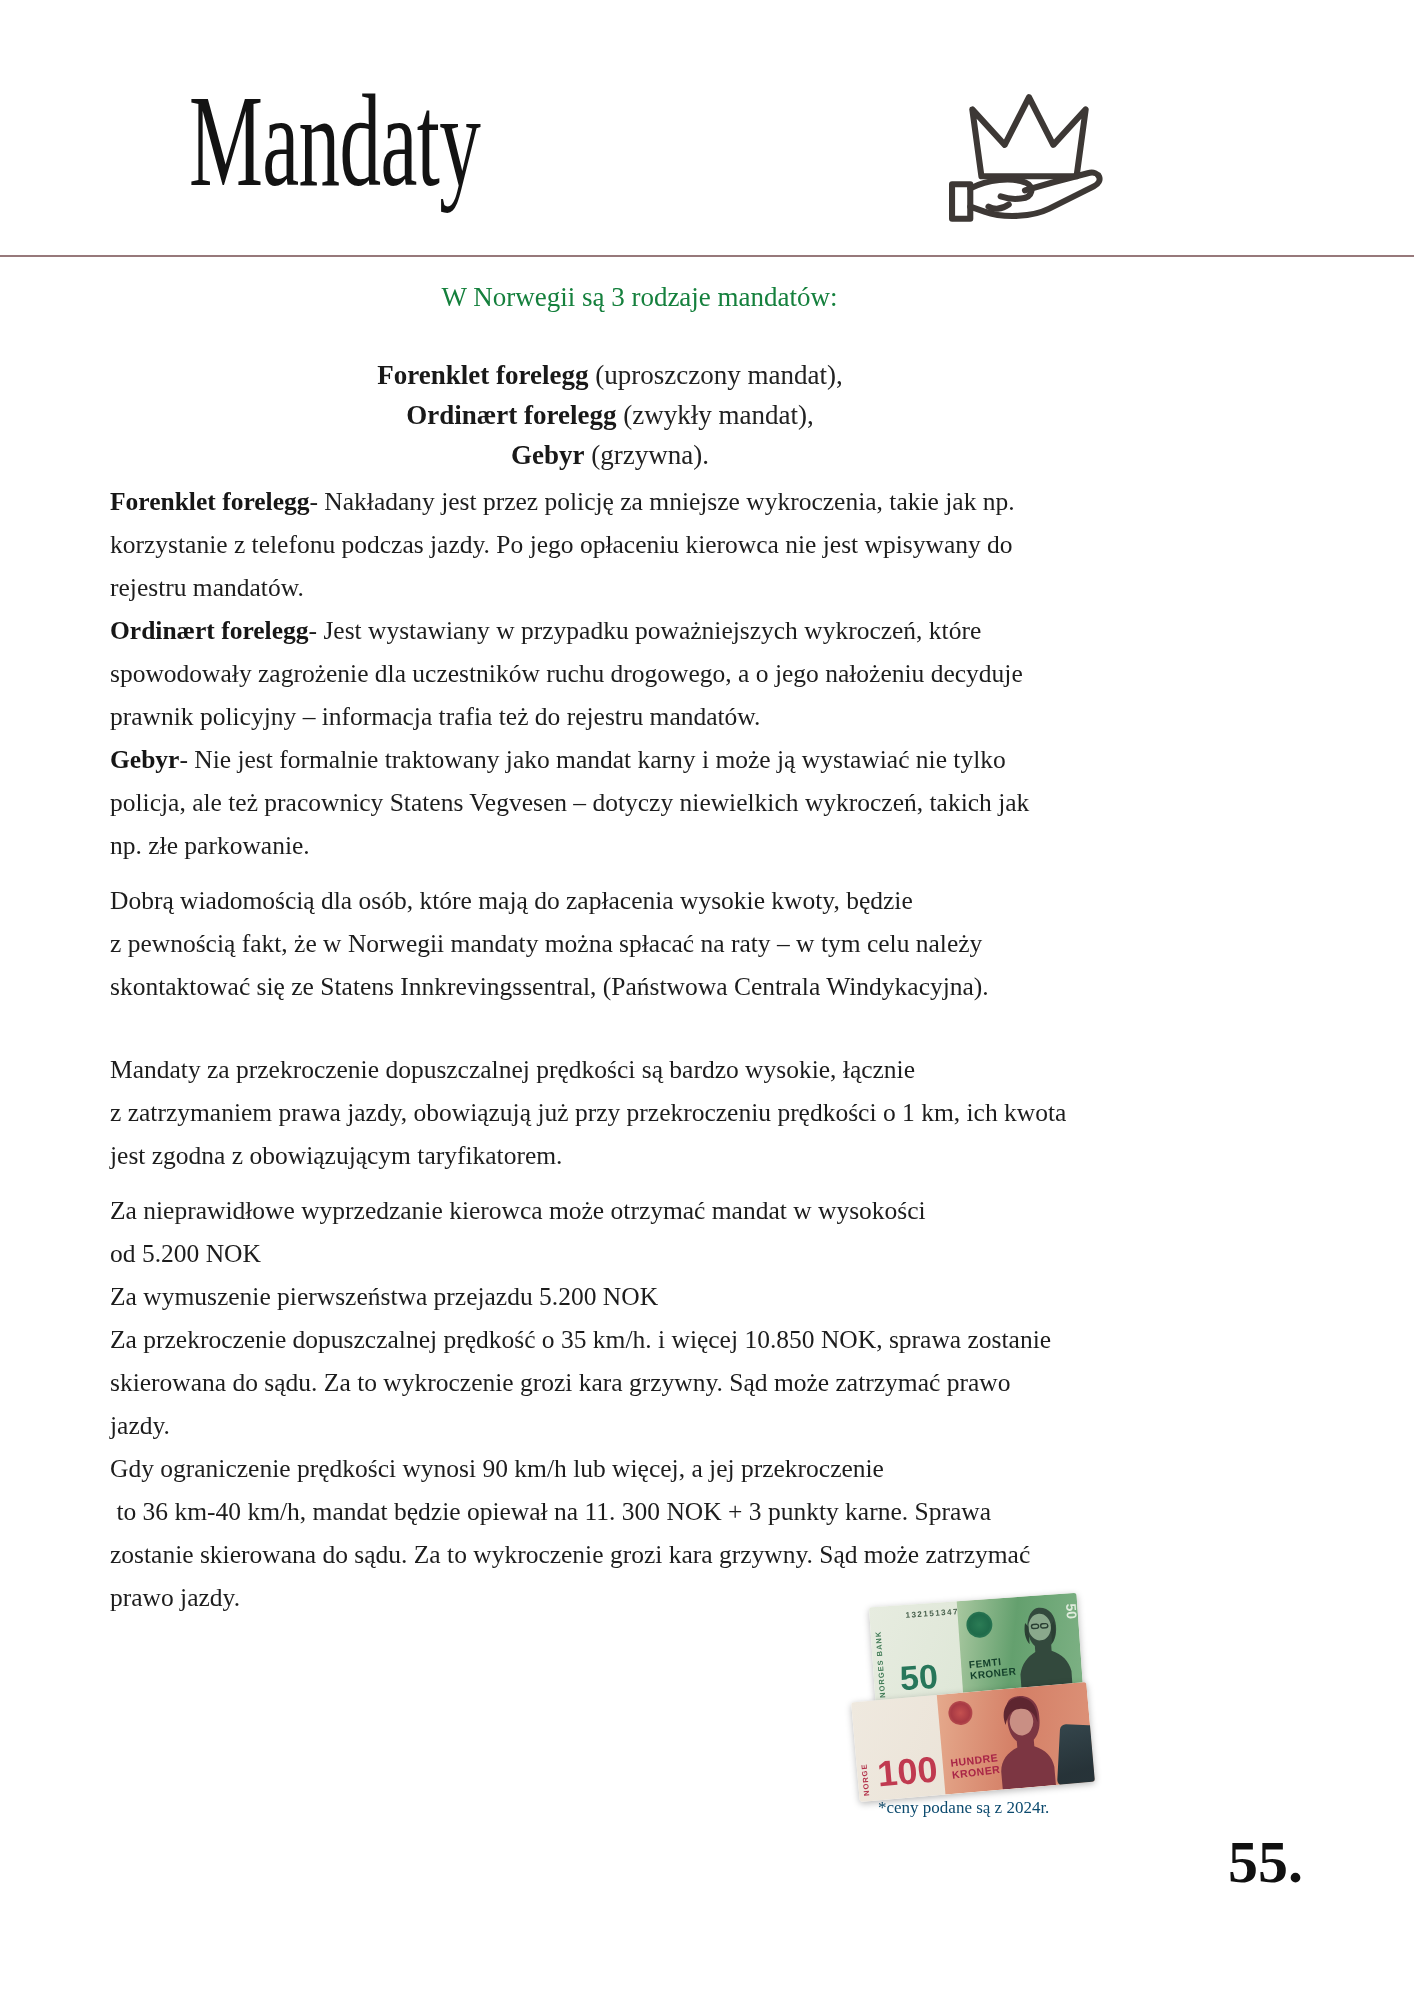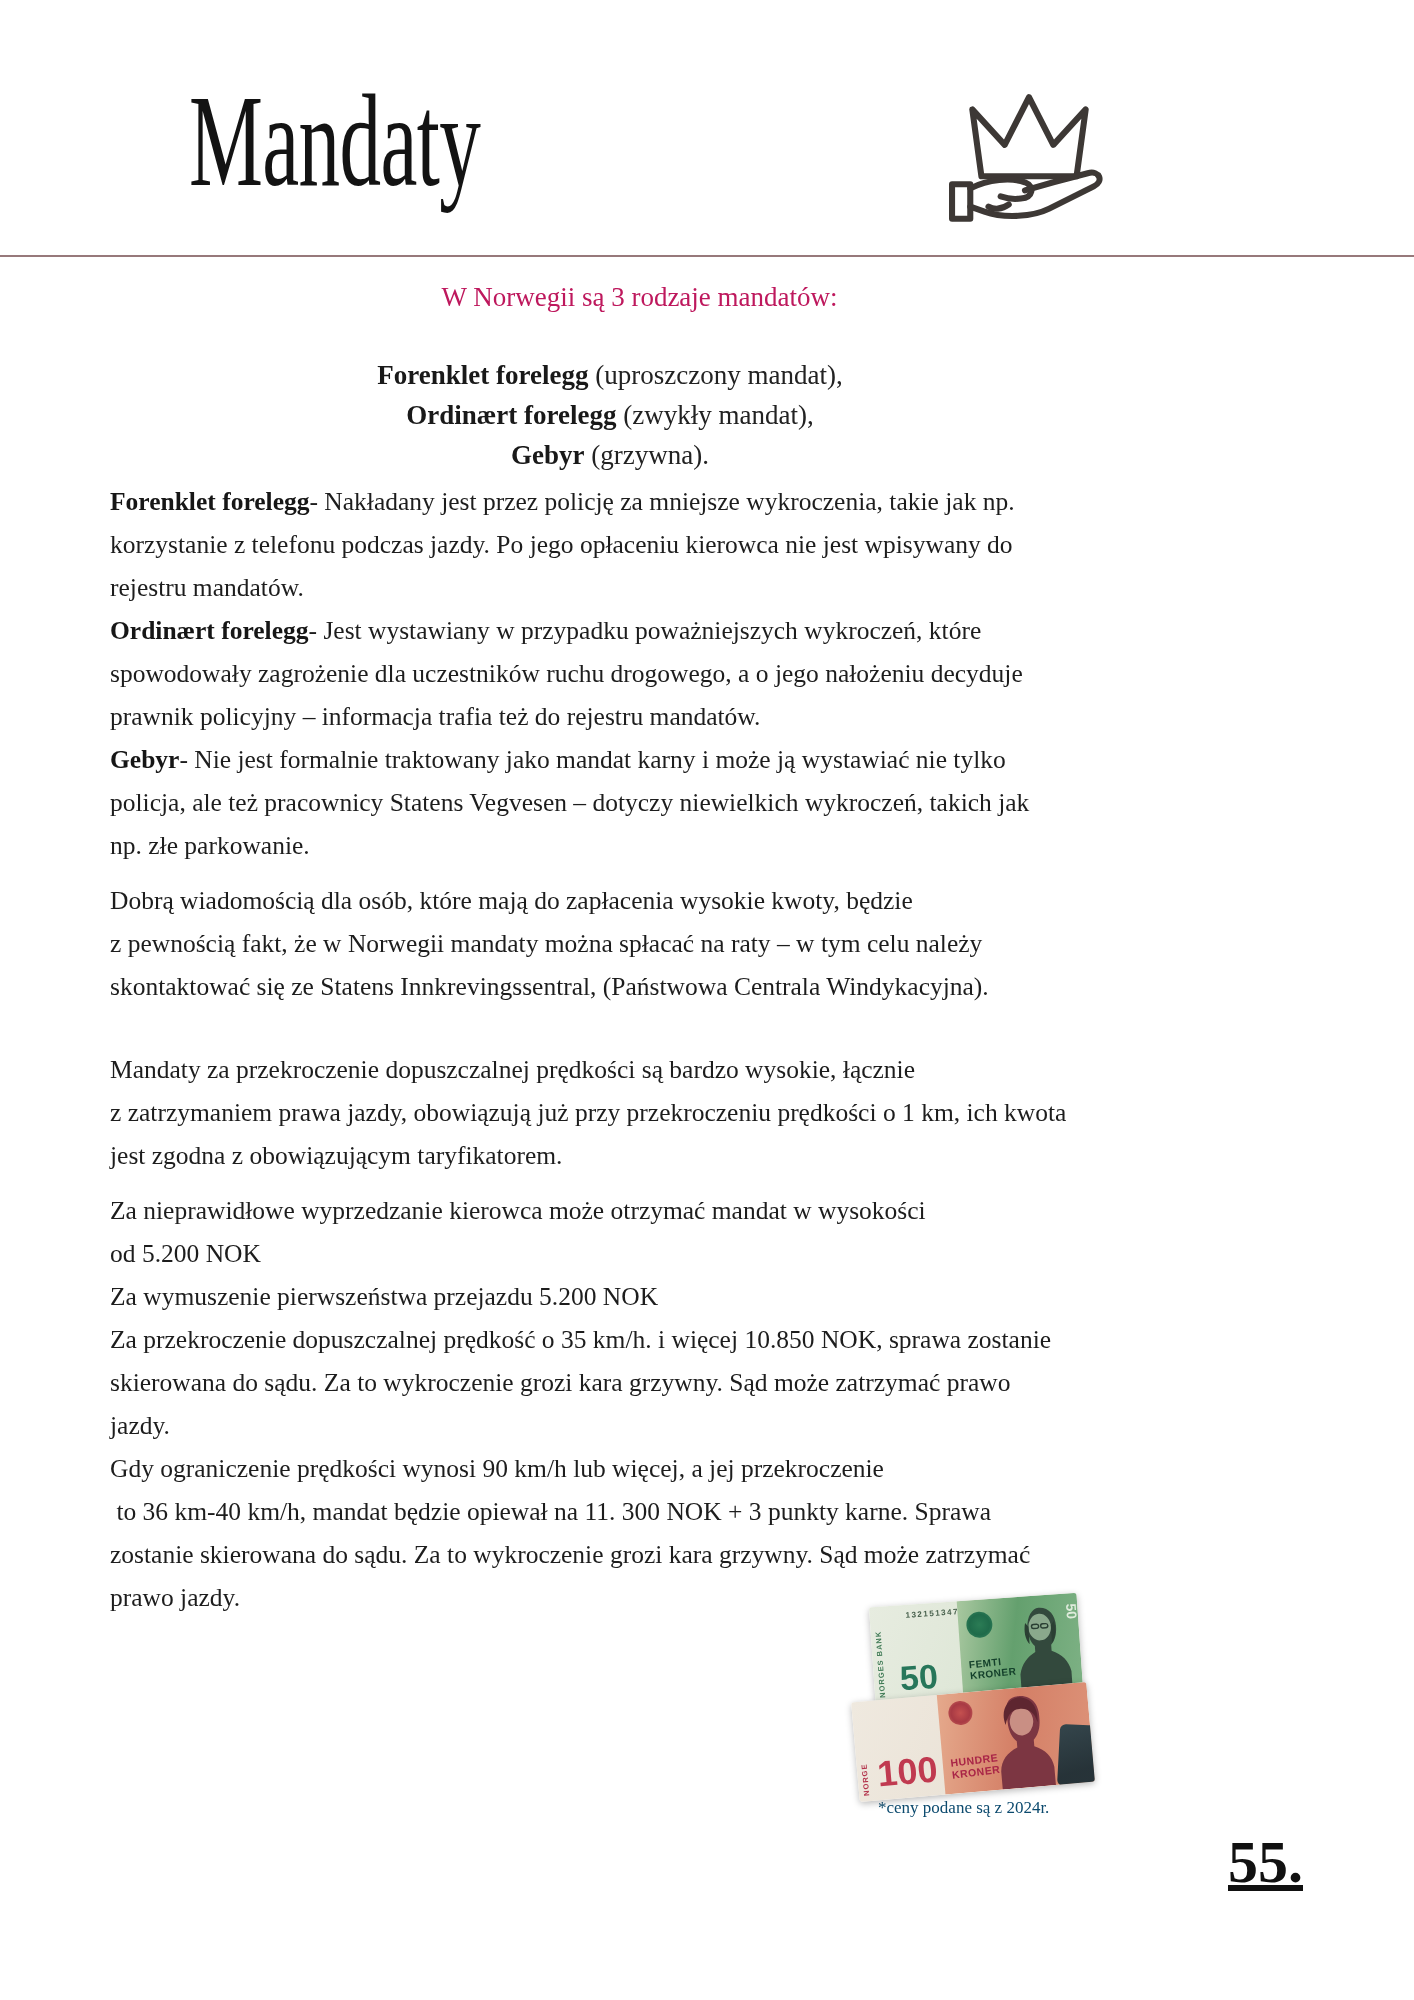--- a/index.html
+++ b/index.html
@@ -18,21 +18,21 @@
     position:absolute;left:189px;top:75px;
     font-size:132px;line-height:1;font-weight:400;color:#131313;
     transform:scaleX(.63);transform-origin:left top;
     white-space:nowrap;letter-spacing:-1px;
   }
   .header-icon{position:absolute;left:948px;top:76px;width:162px;height:164px;}
   .divider{position:absolute;left:0;top:255px;width:1414px;height:2px;background:#97797b;}
   
   .intro-heading{
     position:absolute;left:0;top:282px;width:1279px;
-    text-align:center;font-size:27px;color:#be185d;
+    text-align:center;font-size:27px;color:#15803d;
   }
   .types{
     position:absolute;left:0;top:355px;width:1220px;
     text-align:center;font-size:27px;line-height:40px;color:#222;
   }
   .type-name{font-weight:700;color:#191919;}
   
   .body-col{
     position:absolute;left:110px;top:480px;width:1180px;
     font-size:25.5px;line-height:43px;color:#1d1d1d;
@@ -94,21 +94,21 @@
     background:linear-gradient(160deg,#2c424a,#1d2e35 70%);
     border-radius:6px;transform:rotate(8deg);opacity:.95;
   }
   .fig-caption{
     position:absolute;left:878px;top:1798px;
     font-size:17px;color:#0c4a6e;
   }
   
   .page-number{
     position:absolute;left:1228px;top:1832px;
-    font-size:60px;font-weight:700;color:#111;line-height:1;text-decoration:underline;
+    font-size:60px;font-weight:700;color:#111;line-height:1;
   }
 </style>
 </head>
 <body>
 
 <div class="page">
 
   <div class="title">Mandaty</div>
 
   <div class="header-icon">

